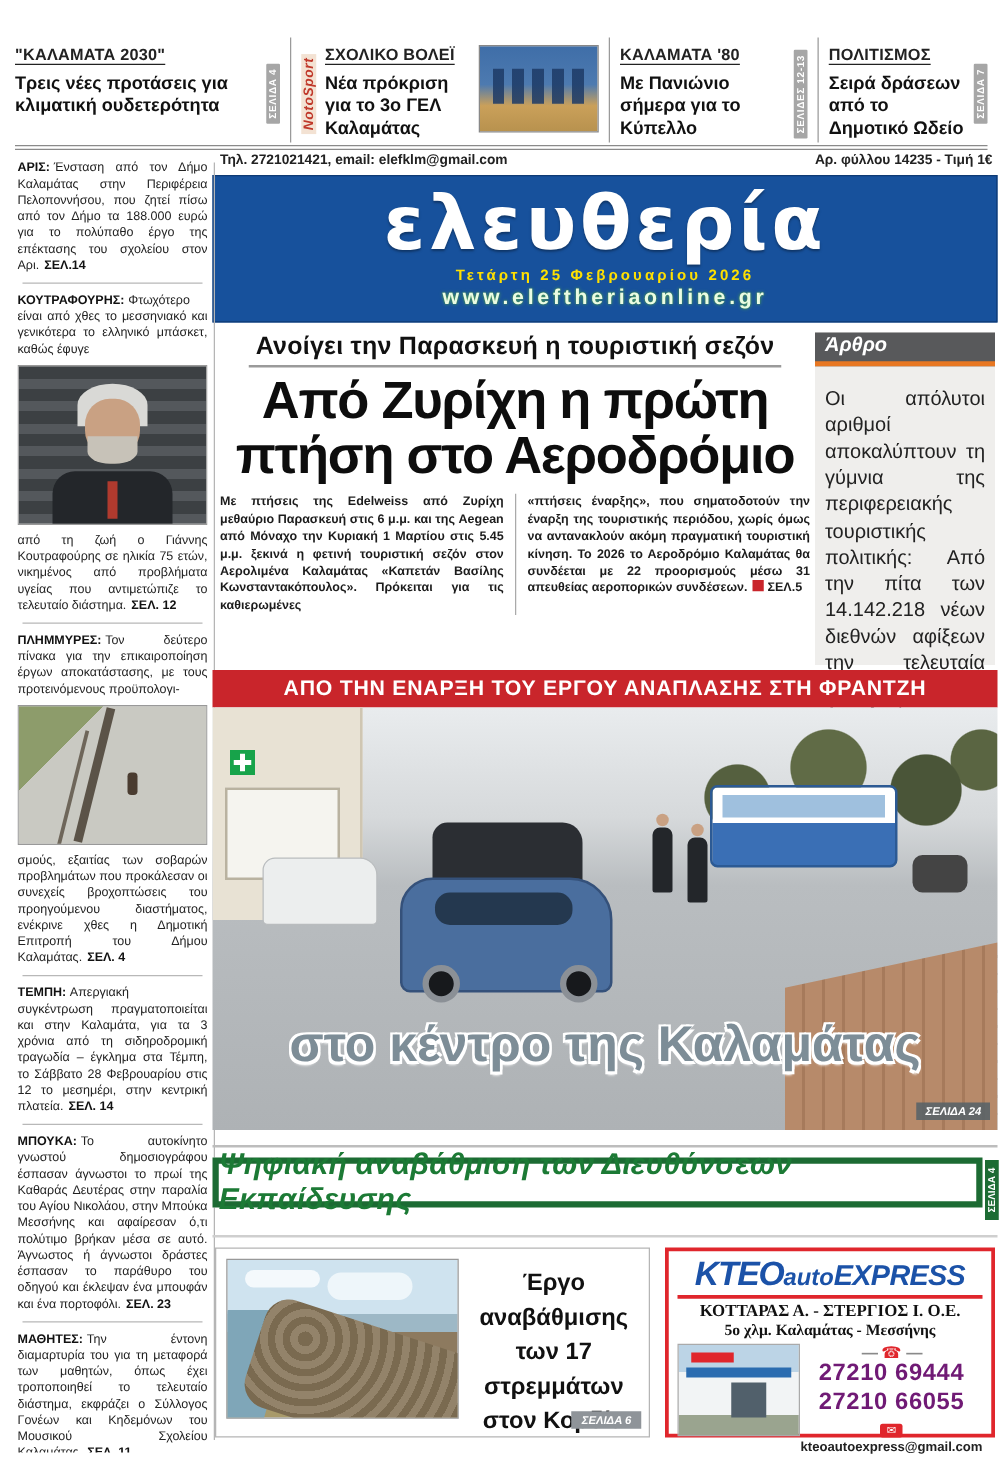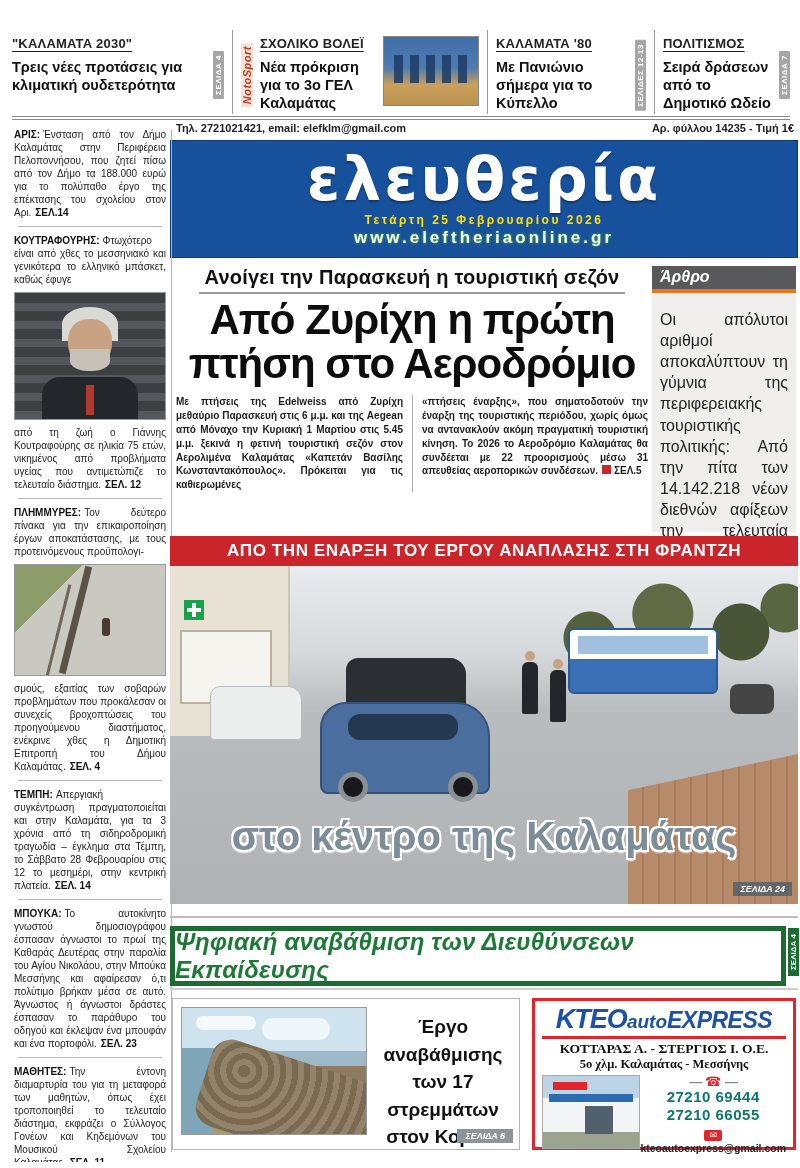--- a/index.html
+++ b/index.html
@@ -93,21 +93,21 @@
   .pavement { position:absolute; right:0; bottom:0; width:170px; height:150px; transform:skewY(-12deg); transform-origin:bottom right;
     background:repeating-linear-gradient(90deg,#b78a6a 0 14px,#a67a5b 14px 16px),repeating-linear-gradient(0deg,transparent 0 12px,rgba(90,60,40,.4) 12px 14px); }
   .overlay-head { position:absolute; left:0; width:100%; text-align:center; font-weight:800; font-size:40px; letter-spacing:0; color:#7d8d97;
     text-shadow:-2px -2px 0 #fff, 2px -2px 0 #fff, -2px 2px 0 #fff, 2px 2px 0 #fff, 0 3px 2px rgba(255,255,255,.9); }
   .ov1 { top:196px; } .ov2 { top:248px; }
   .photo-pg { position:absolute; right:6px; bottom:8px; background:rgba(88,98,104,.88); color:#fff; font-size:9px; font-weight:bold; font-style:italic; padding:2px 7px;margin-left:48px; }
 
   .div-line { position:absolute; left:170px; width:628px; height:2px; background:#bdbdbd; }
 
   
-  .edu-banner { position:absolute; left:170px; top:926px; width:616px; height:60px; background:#fff; border:5px solid #1c6b33; display:flex; align-items:center; justify-content:center; }
+  .edu-banner { position:absolute; left:170px; top:926px; width:616px; height:40px; background:#fff; border:5px solid #1c6b33; display:flex; align-items:center; justify-content:center; }
   .edu-text { color:#1c7a35; font-size:24px; font-weight:800; font-style:italic; letter-spacing:.2px; }
   .edu-badge { position:absolute; left:788px; top:928px; writing-mode:vertical-rl; transform:rotate(180deg); color:#fff; background:#1c6b33; font-size:8px; font-weight:bold; padding:3px 1px; height:48px; text-align:center; }
 
   
   .ad-left { position:absolute; left:172px; top:998px; width:348px; height:152px; border:1px solid #b5b5b5; background:#fff; }
   .ad-left-photo { position:absolute; left:8px; top:8px; width:186px; height:128px; border:1px solid #999;
     background:linear-gradient(180deg,#cfe3ef 0 34%,#9db8c6 34% 46%,#8d7a5f 46% 70%,#a89a6a 70% 100%); overflow:hidden; }
   .ad-left-photo .cloud { position:absolute; left:14px; top:8px; width:60px; height:14px; border-radius:10px; background:#f4f9fc; box-shadow:70px 6px 0 4px #eef6fa; }
   .ad-left-photo .sea { position:absolute; left:0; top:40px; width:54px; height:90px; background:#7fa6b8; transform:skewX(-16deg); transform-origin:top left; }
   .ad-left-photo .rocks { position:absolute; left:18px; top:52px; width:180px; height:90px; transform:rotate(18deg);
@@ -124,21 +124,21 @@
   .kteo-addr { font-family:"Liberation Serif","DejaVu Serif",serif; font-weight:bold; font-size:12.5px; text-align:center; color:#111; }
   .kteo-row { display:flex; margin-top:3px; }
   .kteo-bld { width:112px; height:74px; border:1px solid #aaa; position:relative; overflow:hidden;
     background:linear-gradient(180deg,#bcd4e6 0 30%,#f2f4f5 30% 78%,#9aa48f 78% 100%); }
   .kteo-bld .roof { position:absolute; left:6px; top:18px; right:6px; height:8px; background:#2b6cb0; }
   .kteo-bld .door { position:absolute; left:42px; top:30px; width:28px; height:28px; background:#51606b; }
   .kteo-bld .sign { position:absolute; left:10px; top:6px; width:34px; height:8px; background:#e0262c; }
   .kteo-contact { flex:1; text-align:center; }
   .kteo-phone-icon { color:#e0262c; font-size:13px; font-weight:bold; line-height:1; }
   .kteo-phone-icon .dash { color:#8a8a8a; letter-spacing:-1px; }
-  .kteo-phone { font-size:15px; font-weight:800; color:#0f766e; line-height:1.2; letter-spacing:.5px; }
+  .kteo-phone { font-size:19px; font-weight:800; color:#701a75; line-height:1.2; letter-spacing:.5px; }
   .kteo-mail-icon { display:inline-block; background:#e0262c; color:#fff; font-size:9px; line-height:11px; width:18px; height:11px; border-radius:2px; margin-top:1px; }
   .kteo-email { font-size:10.5px; font-weight:800; color:#222; }
 </style>
 </head>
 <body>
 
 <div class="page">
 
   <div class="topstrip">
     <div class="ts-sec" style="width:212px">

